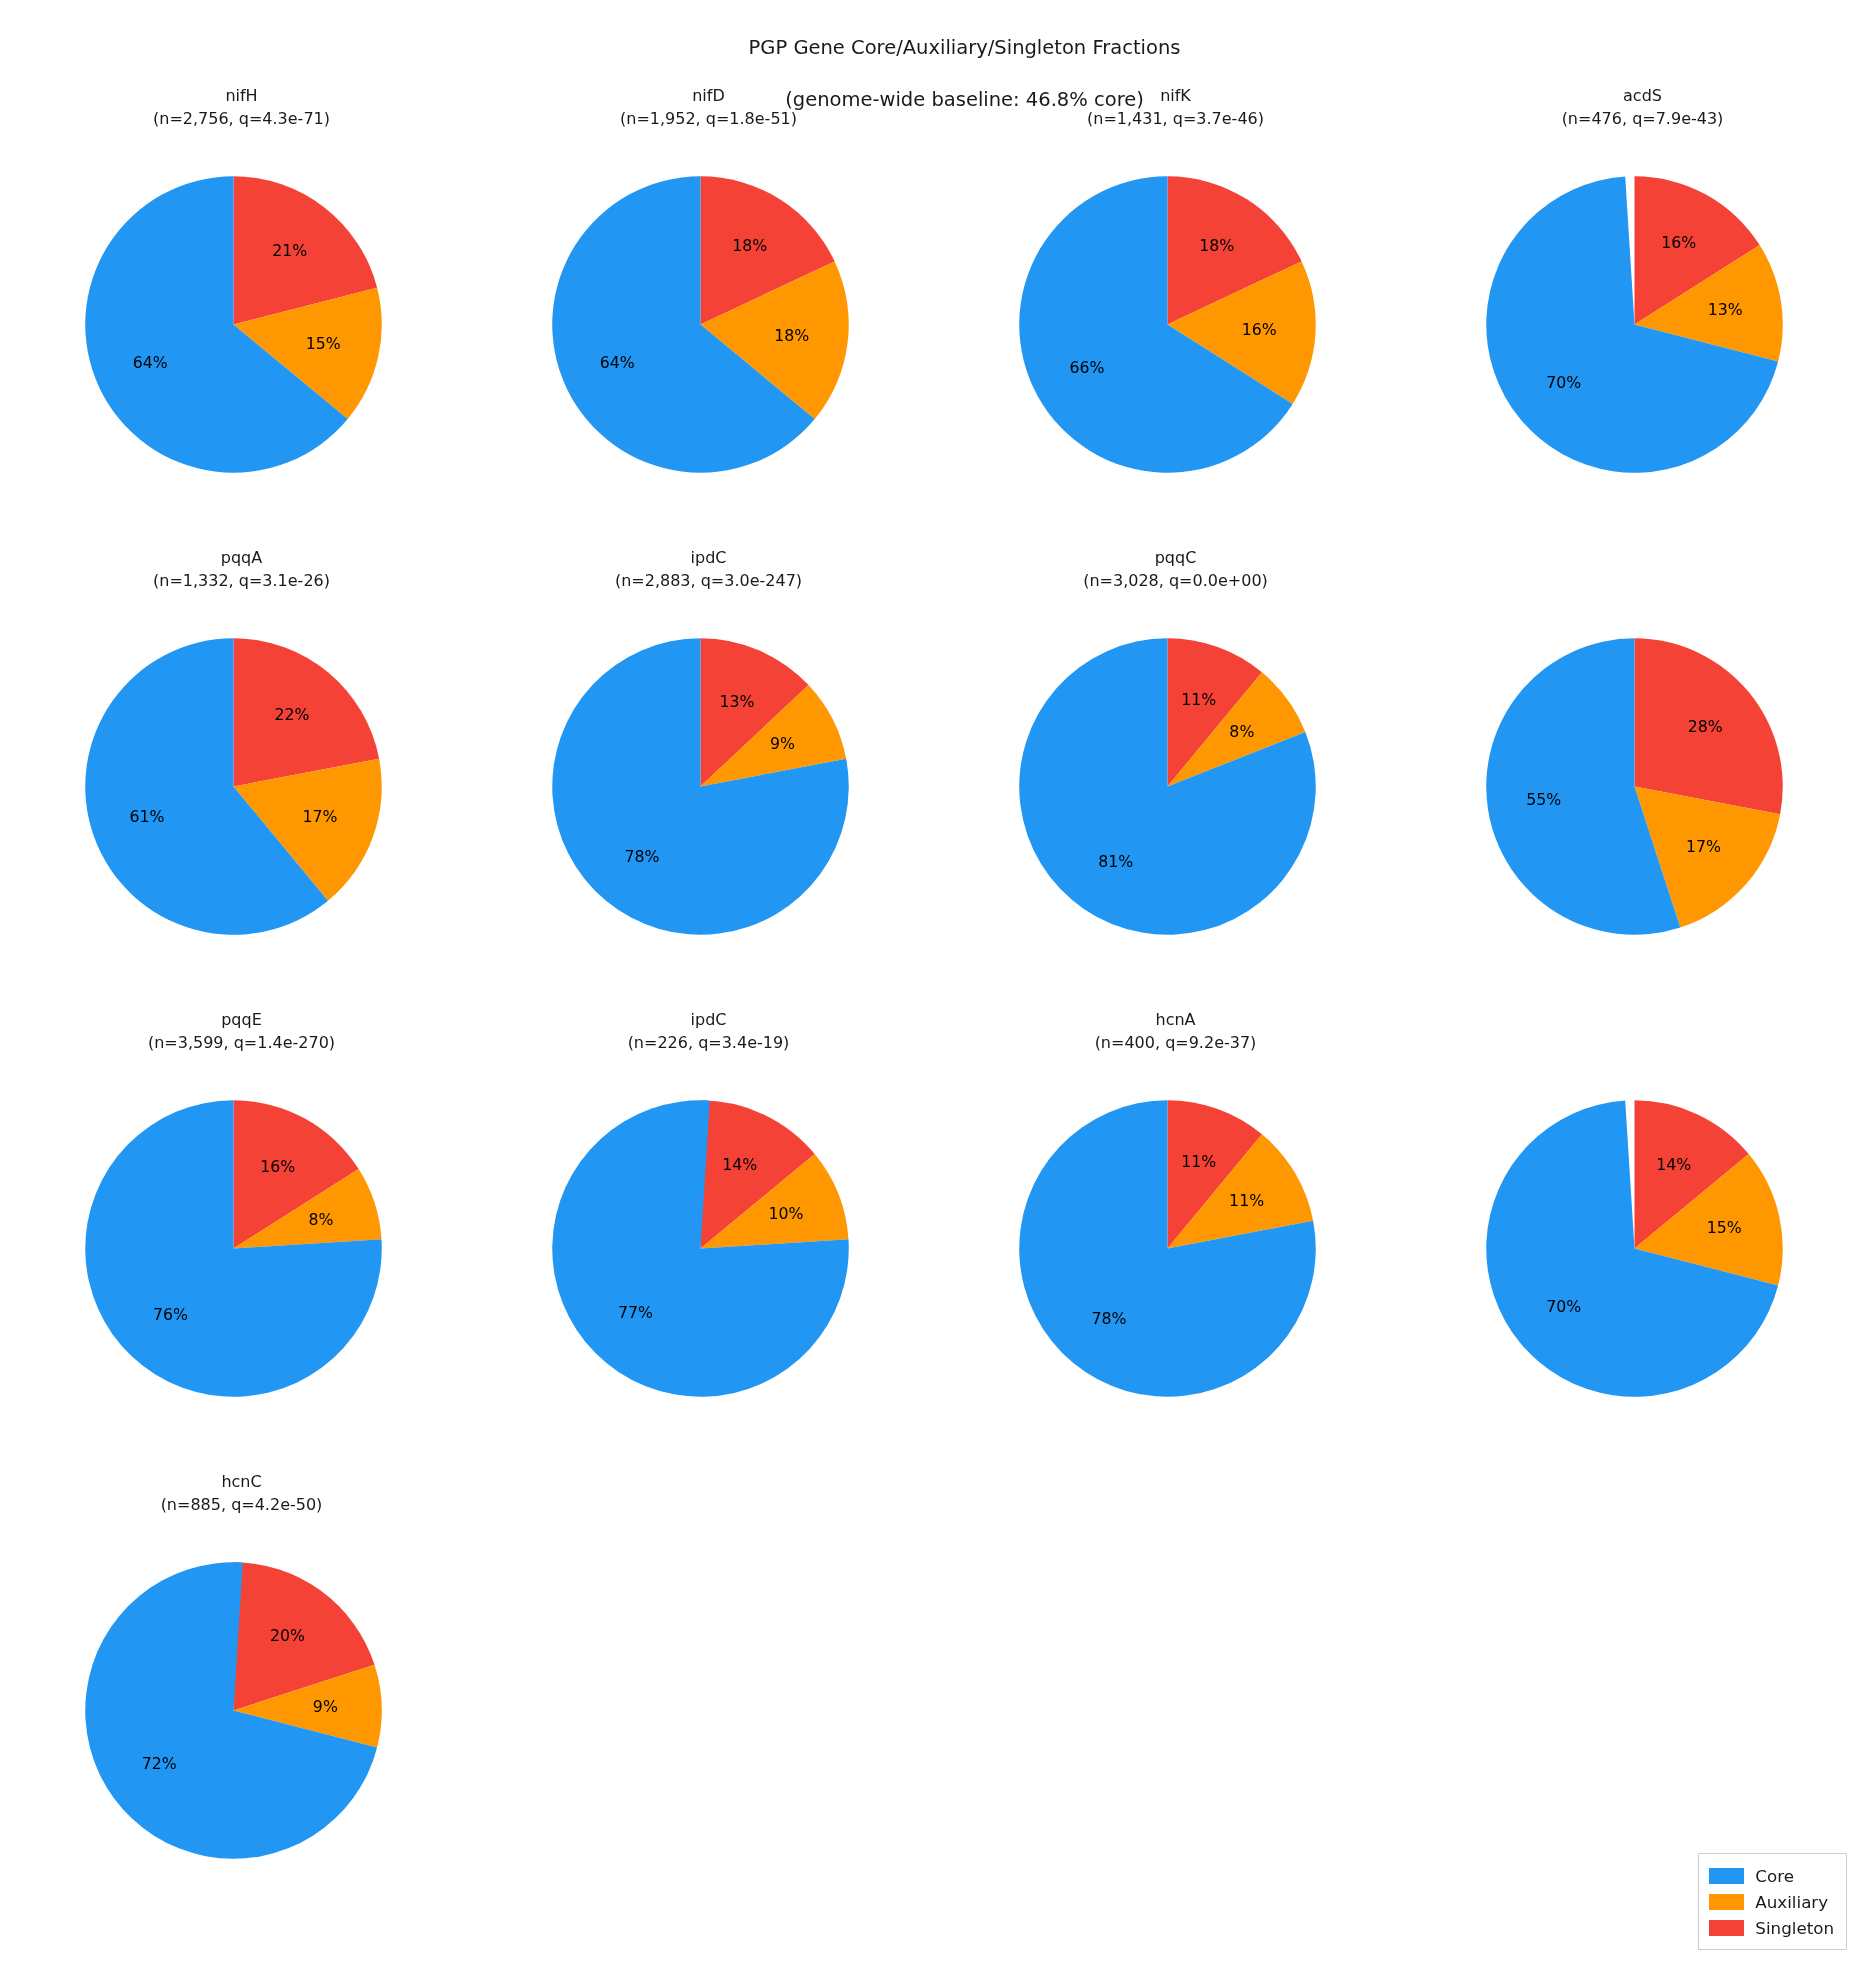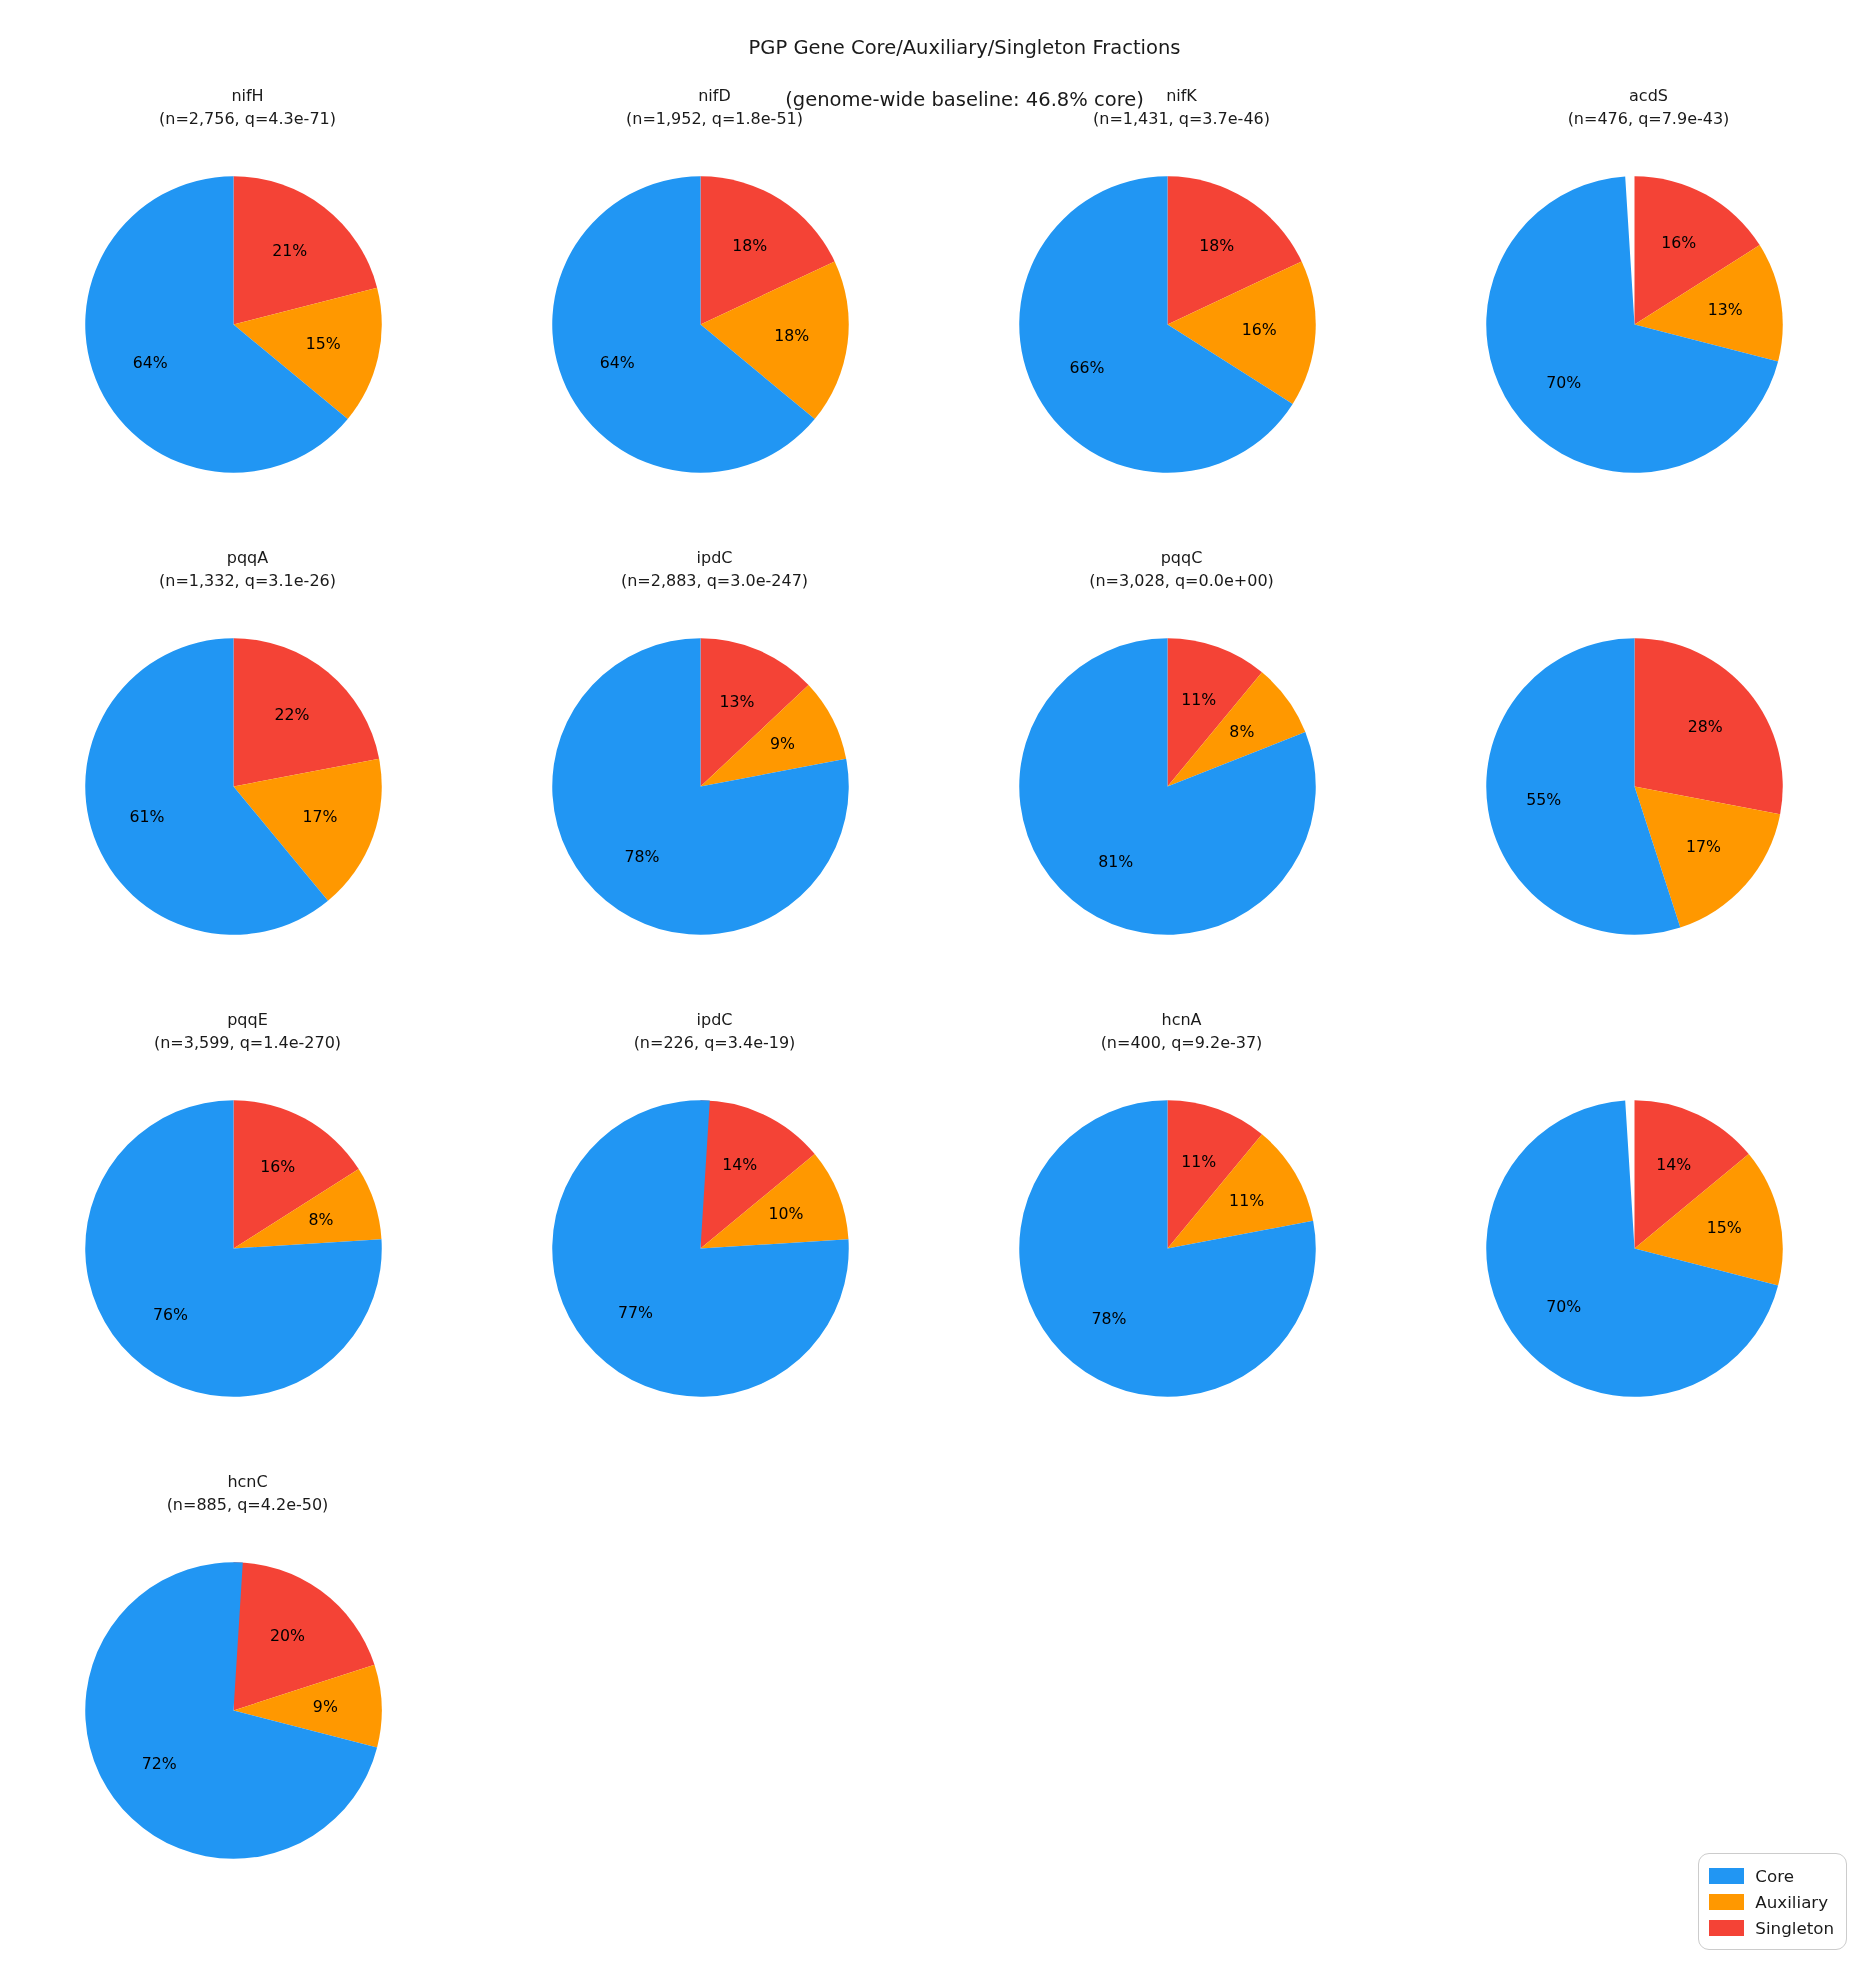--- a/index.html
+++ b/index.html
@@ -43,21 +43,21 @@
   }
   .cell {
     position: relative;
     width: 467px;
     height: 462px;
   }
   .cell.empty { visibility: hidden; }
   .subtitle {
     position: absolute;
     top: 0px;
-    left: 14px;
+    left: 8px;
     width: 467px;
     text-align: center;
     font-size: 16px;
     line-height: 1.42;
     color: #1a1a1a;
   }
   .subtitle .gene { display: block; }
   .subtitle .stats { display: block; }
   .pie-wrap {
     position: absolute;
@@ -76,21 +76,21 @@
     font-size: 17px;
     fill: #000000;
     text-anchor: middle;
     dominant-baseline: middle;
   }
   .legend-box {
     position: absolute;
     right: 24px;
     bottom: 24px;
     border: 0.9px solid #cccccc;
-    border-radius: 11px;
+    border-radius: 1px;
     background: #ffffff;
     padding: 8.3px 12px 8.3px 10.2px;
     box-sizing: border-box;
     margin-left: 18px;
   }
   .legend-row {
     display: flex;
     align-items: center;
     height: 26px;
   }

